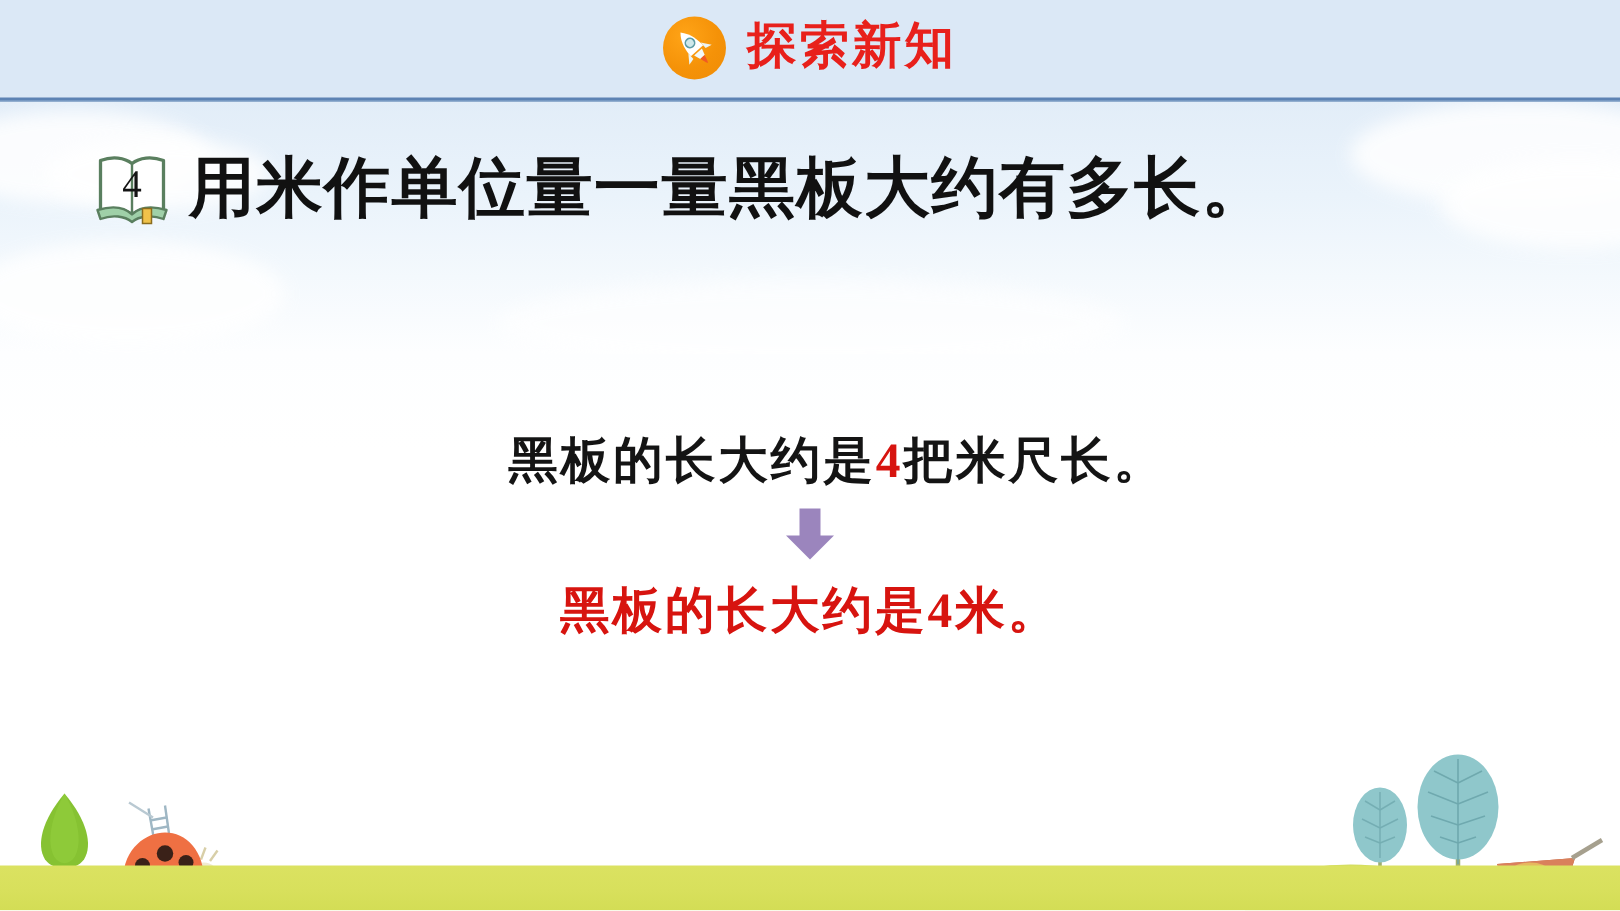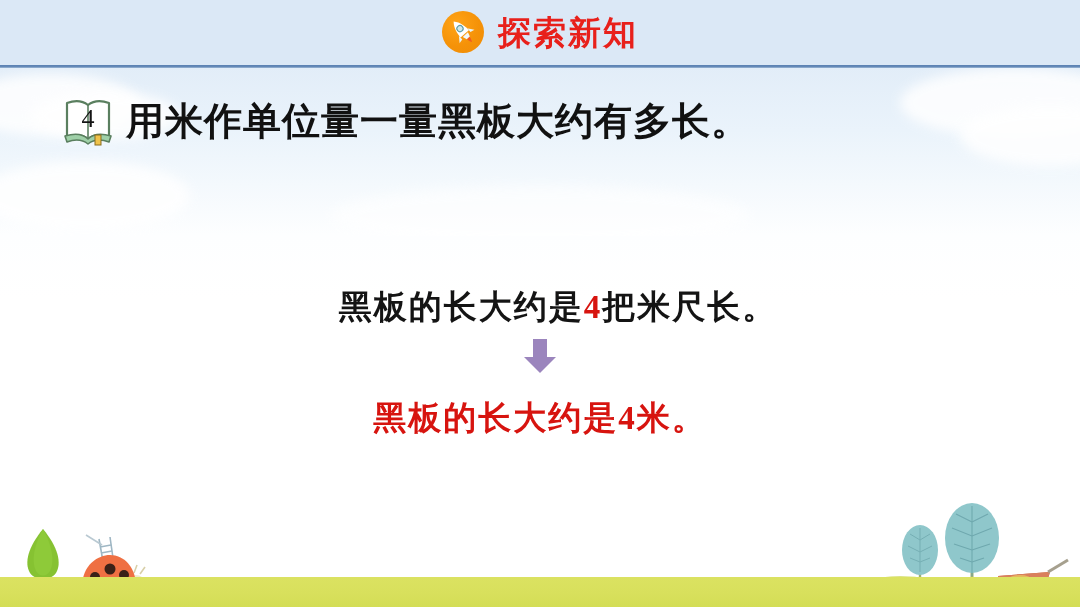--- a/index.html
+++ b/index.html
@@ -65,21 +65,21 @@
   }
   #rocket-badge {
     position: relative;
     width: 42px; height: 42px;
     border-radius: 50%;
     background: radial-gradient(circle at 35% 32%, #ffa417 0%, #f59208 55%, #ef8c06 100%);
     flex: 0 0 auto;
   }
   #rocket-badge svg { position: absolute; left: 0; top: 0; }
   #section-title {
-    font-family: Liberation Sans, sans-serif;
+    font-family: Liberation Mono, monospace;
     font-weight: 700;
     font-size: 33px;
     letter-spacing: 2px;
     color: #e8201b;
     line-height: 1;
     white-space: nowrap;
   }
   #header-rule {
     position: absolute;
     left: 0; top: 65px;
@@ -104,21 +104,21 @@
     position: absolute;
     left: 0; top: 2px;
     width: 52px;
     text-align: center;
     font-family: "Liberation Serif", "DejaVu Serif", serif;
     font-size: 26px;
     color: #141414;
     line-height: 40px;
   }
   #question-text {
-    font-size: 38px;
+    font-size: 44px;
     color: #111111;
     letter-spacing: 1px;
     white-space: nowrap;
     font-weight: 600;
   }
 
   
   #statement-block {
     position: absolute;
     left: 0; top: 285px;
@@ -136,21 +136,21 @@
   #statement-1 .hl { color: #d7140f; font-weight: 700; }
 
   #arrow-wrap {
     margin-top: 6px;
     height: 40px;
     display: flex;
     justify-content: center;
     align-items: center;
   }
   #statement-2 {
-    margin-top: 20px;
+    margin-top: 9px;
     font-size: 33px;
     color: #d7140f;
     letter-spacing: 2px;
     font-weight: 600;
     white-space: nowrap;
   }
 
   
   #ground {
     position: absolute;

